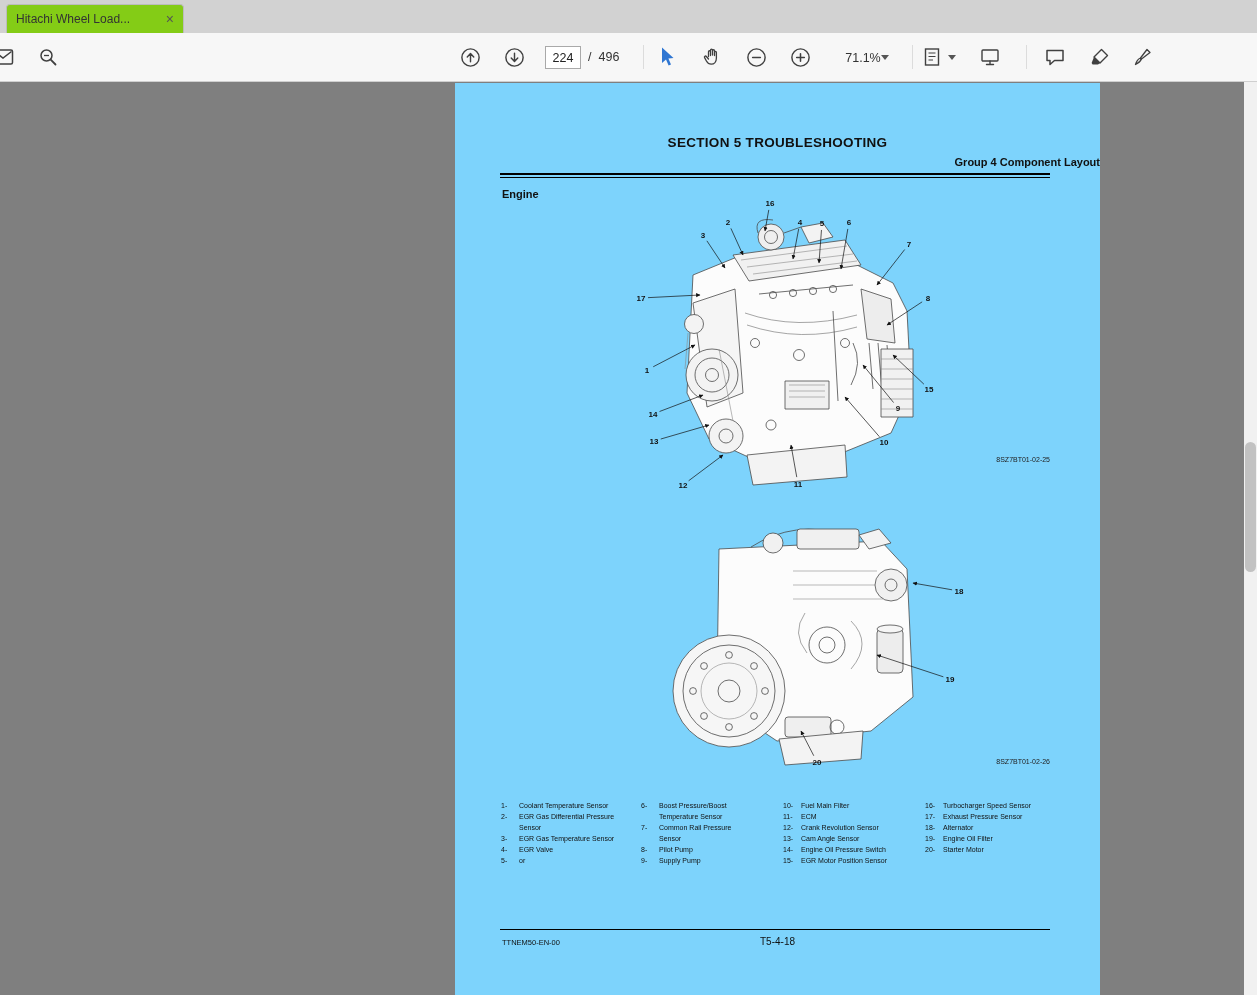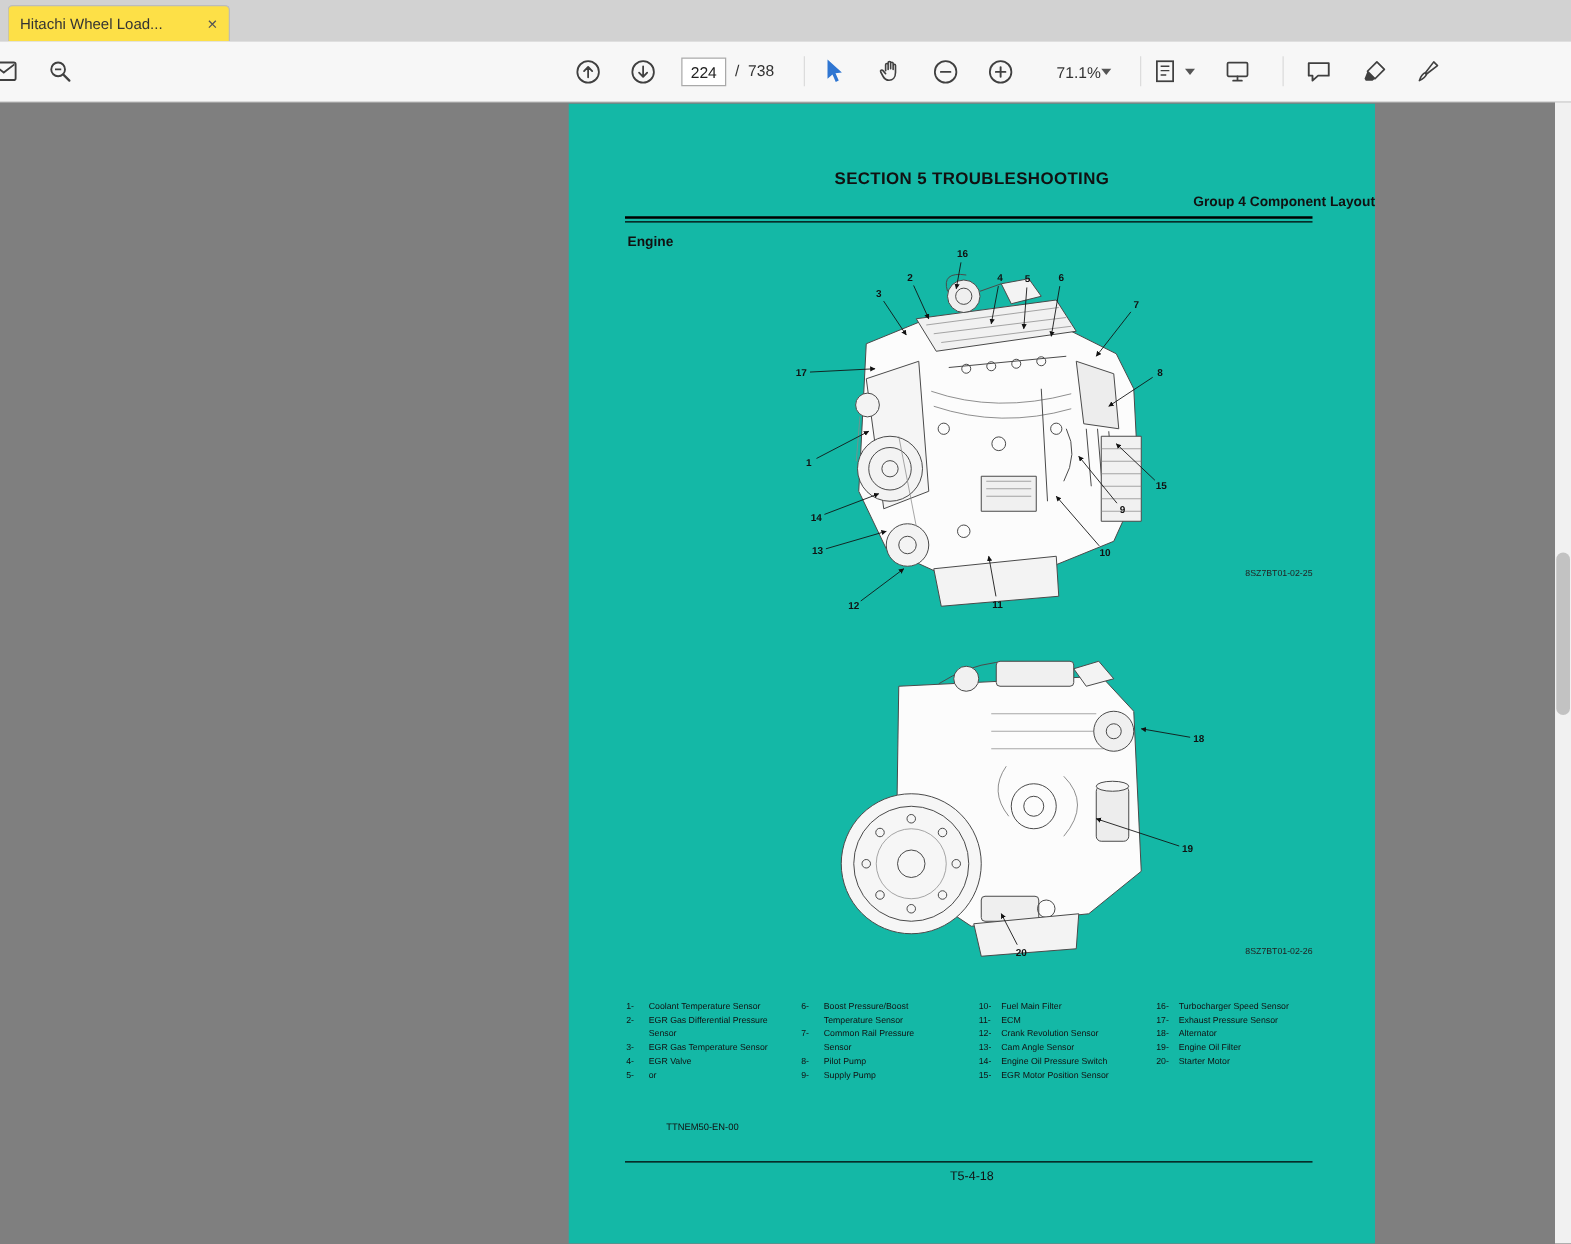--- a/index.html
+++ b/index.html
@@ -3,21 +3,21 @@
 <meta charset="utf-8">
 <style>
   * { box-sizing: border-box; margin: 0; padding: 0; }
   html, body { width: 1257px; height: 995px; overflow: hidden;
     font-family: "Liberation Sans", sans-serif; background: #7f7f7f; }
   #app { position: relative; width: 1257px; height: 995px; background: #7f7f7f; overflow: hidden; }
 
   
   .tab-bar { position: absolute; top: 0; left: 0; right: 0; height: 33px; background: #d2d2d2; }
   .doc-tab { position: absolute; left: 6px; top: 4px; width: 178px; height: 29px;
-    background: #fde047; border: 1px solid #bcbcbc; border-bottom: none;
+    background: #84cc16; border: 1px solid #bcbcbc; border-bottom: none;
     border-radius: 4px 4px 0 0; display: flex; align-items: center; padding: 0 9px; gap: 6px; }
   .tab-title { flex: 1; font-size: 12px; color: #333; white-space: nowrap; overflow: hidden; }
   .tab-close { font-size: 14px; line-height: 14px; color: #555; cursor: pointer; }
 
   
   .toolbar { position: absolute; top: 33px; left: 0; right: 0; height: 49px;
     background: #f7f7f7; border-bottom: 1px solid #cfcfcf; padding-left: 12px; }
   .tbtn { position: absolute; top: 9px; width: 30px; height: 30px; display: flex;
     align-items: center; justify-content: center; border-radius: 3px; cursor: pointer; background: transparent; border: none; }
   .tbtn svg { display: block; }
@@ -35,21 +35,21 @@
   .fit-btn { position: absolute; left: 916px; top: 9px; width: 44px; height: 30px; display: flex;
     align-items: center; justify-content: center; gap: 4px; background: transparent; border: none; cursor: pointer; }
 
   
   .pdf-surface { position: absolute; top: 82px; left: 0; right: 13px; bottom: 0; background: #7f7f7f; }
   .scrollbar { position: absolute; top: 82px; right: 0; width: 13px; bottom: 0; background: #f1f1f1; }
   .scroll-thumb { position: absolute; left: 1px; width: 11px; top: 360px; height: 130px;
     background: #c2c2c2; border-radius: 6px; }
 
   .pdf-page { position: absolute; left: 455px; top: 1px; width: 645px; height: 912px;
-    background: #14b8a6; color: #111; }
+    background: #7dd3fc; color: #111; }
 
   .doc-title { position: absolute; top: 52px; left: 0; width: 100%; text-align: center;
     font-size: 13.5px; font-weight: bold; letter-spacing: 0.3px; }
   .doc-subtitle { position: absolute; top: 73px; left: 0; width: 100%; text-align: right;
     font-size: 11px; font-weight: bold; }
   .rule-double { position: absolute; left: 45px; top: 90px; width: 550px; height: 5px;
     border-top: 2.5px solid #000; border-bottom: 1px solid #000; }
   .doc-heading { position: absolute; left: 47px; top: 105px; font-size: 11px; font-weight: bold; }
 
   .fig1 { position: absolute; left: 140px; top: 110px; }
@@ -66,21 +66,21 @@
   .legend-col { flex: 0 0 auto; }
   .legend-col:nth-child(1) { width: 140px; }
   .legend-col:nth-child(2) { width: 142px; }
   .legend-col:nth-child(3) { width: 142px; }
   .legend-col:nth-child(4) { width: 126px; }
   .legend-item { display: flex; font-size: 7px; line-height: 11px; color: #111; }
   .legend-num { flex: 0 0 18px; }
   .legend-text { max-width: 96px; }
 
   .rule-footer { position: absolute; left: 45px; top: 846px; width: 550px; border-top: 1.5px solid #000; }
-  .footer-left { position: absolute; left: 47px; top: 814px; font-size: 7.5px; margin-left: 31px; }
+  .footer-left { position: absolute; left: 47px; top: 855px; font-size: 7.5px; }
   .footer-center { position: absolute; left: 0; top: 853px; width: 100%; text-align: center; font-size: 10px; }
 </style>
 </head>
 <body>
 
 <div id="app">
 
   <div class="tab-bar">
     <div class="doc-tab">
       <span class="tab-title">Hitachi Wheel Load...</span>
@@ -115,21 +115,21 @@
     <button class="tbtn" style="left:499px">
       <svg width="23" height="23" viewBox="0 0 24 24">
         <circle cx="12" cy="12" r="9" fill="none" stroke="#404040" stroke-width="1.5"></circle>
         <path d="M12 7.5 V15.8 M8.6 12.6 L12 16.2 L15.4 12.6" fill="none" stroke="#404040" stroke-width="1.5" stroke-linecap="round" stroke-linejoin="round"></path>
       </svg>
     </button>
 
     <input class="page-input" value="224" style="">
     <div class="page-total">
       <span>/</span>
-      <span>738</span>
+      <span>496</span>
     </div>
 
     <div class="tb-sep" style="left:643px"></div>
 
     <button class="tbtn" style="left:652px">
       <svg width="24" height="24" viewBox="0 0 24 24">
         <path d="M7 2.5 L7 18 L11 14.5 L13.6 20.5 L16 19.4 L13.4 13.6 L18.5 13 Z" fill="#2f76d2"></path>
       </svg>
     </button>
 

